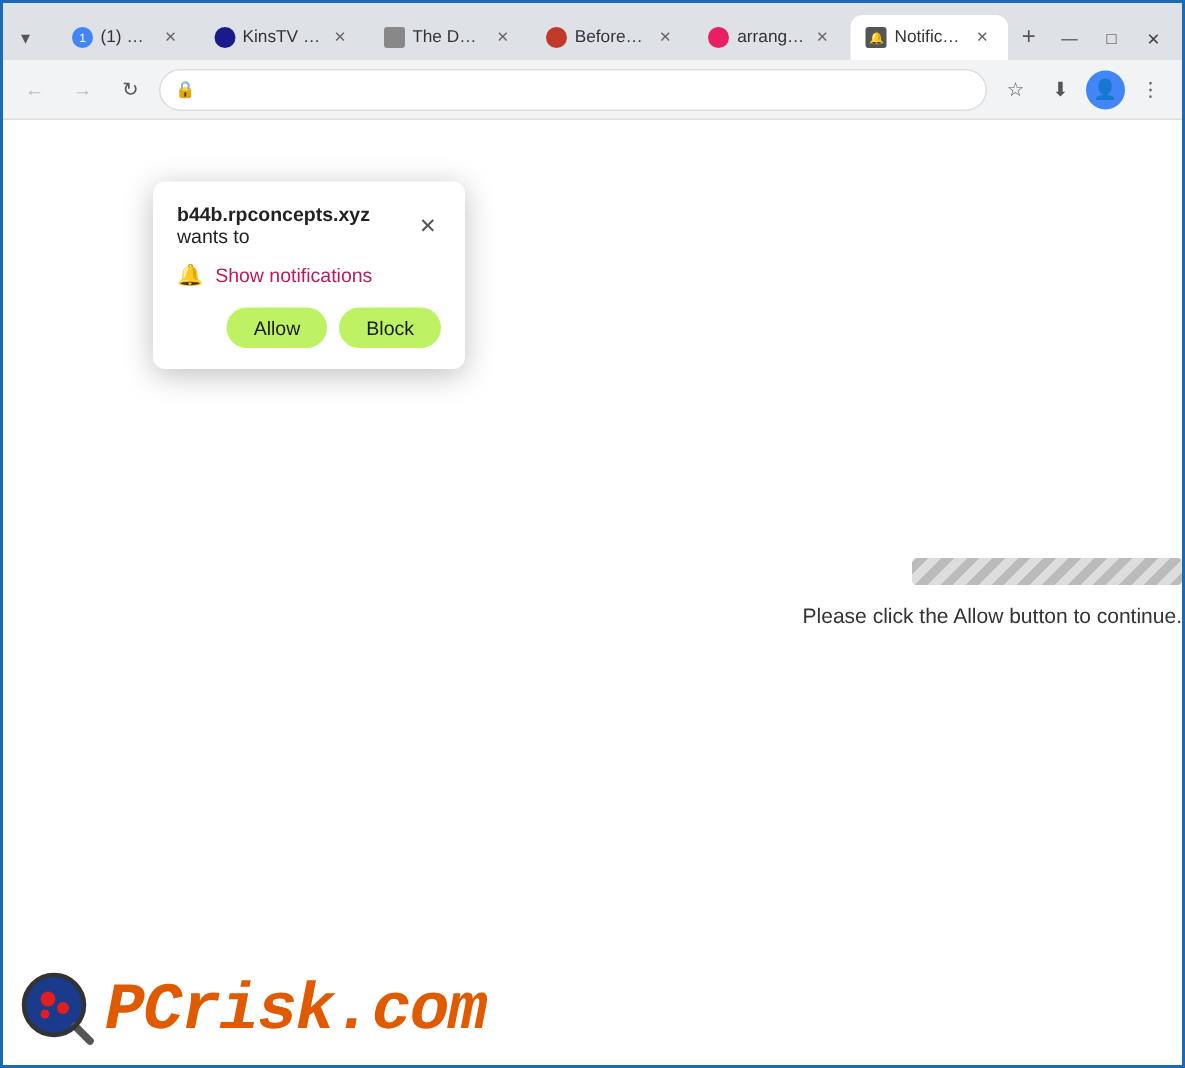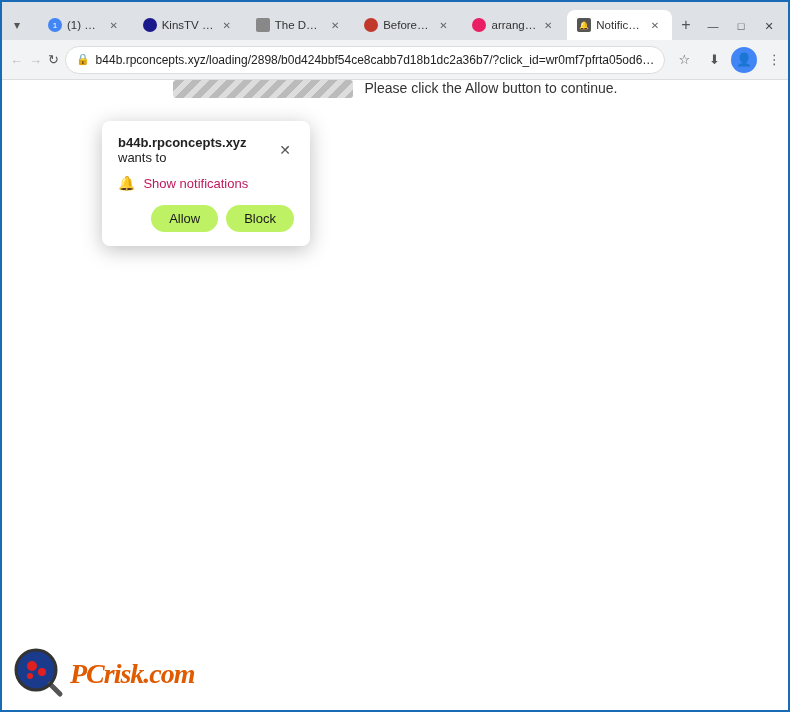--- a/index.html
+++ b/index.html
@@ -246,22 +246,22 @@
       color: #1a1a1a;
     }
     .popup-btn.block {
       background: #bef264;
       color: #1a1a1a;
     }
 
     
     .page-body {
       display: flex;
-      flex-direction: row;
-      align-items: flex-start;
+      flex-direction: column;
+      align-items: flex-end;
       justify-content: center;
       height: 100%;
       gap: 12px;
     }
     .progress-bar-container {
       width: 180px;
       height: 18px;
       background: repeating-linear-gradient(
         -45deg,
         #bbb 0px,
@@ -283,25 +283,25 @@
       left: 12px;
       display: flex;
       align-items: center;
       gap: 4px;
     }
     .pcrisk-icon {
       width: 52px;
       height: 52px;
     }
     .pcrisk-text {
-      font-size: 28px;
+      font-size: 44px;
       font-weight: 900;
       font-style: italic;
       color: #888;
-      font-family: Liberation Serif, serif;
+      font-family: Liberation Mono, monospace;
       letter-spacing: -1px;
     }
     .pcrisk-text span {
       color: #e05a00;
     }
 
     
     .favicon-circle { border-radius: 50%; }
     .favicon-new { background: #4285f4; color: #fff; font-size: 9px; display:flex;align-items:center;justify-content:center; }
   </style>
@@ -362,21 +362,20 @@
       <div class="win-btn close">✕</div>
     </div>
   </div>
 
   <div class="toolbar">
     <div class="nav-btn disabled">←</div>
     <div class="nav-btn disabled">→</div>
     <div class="nav-btn">↻</div>
     <div class="address-bar">
       <span class="lock-icon">🔒</span>
-      <span class="address-text">b44b.rpconcepts.xyz/loading/2898/b0d424bbf54ce8cabb7d18b1dc2a36b7/?click_id=wr0mf7pfrta05od6…</span>
     </div>
     <div class="toolbar-icons">
       <div class="toolbar-icon-btn">☆</div>
       <div class="toolbar-icon-btn">⬇</div>
       <div class="toolbar-icon-btn" style="background:#4285f4;color:#fff;border-radius:50%;">👤</div>
       <div class="toolbar-icon-btn">⋮</div>
     </div>
   </div>
 
   <div class="page-content">

